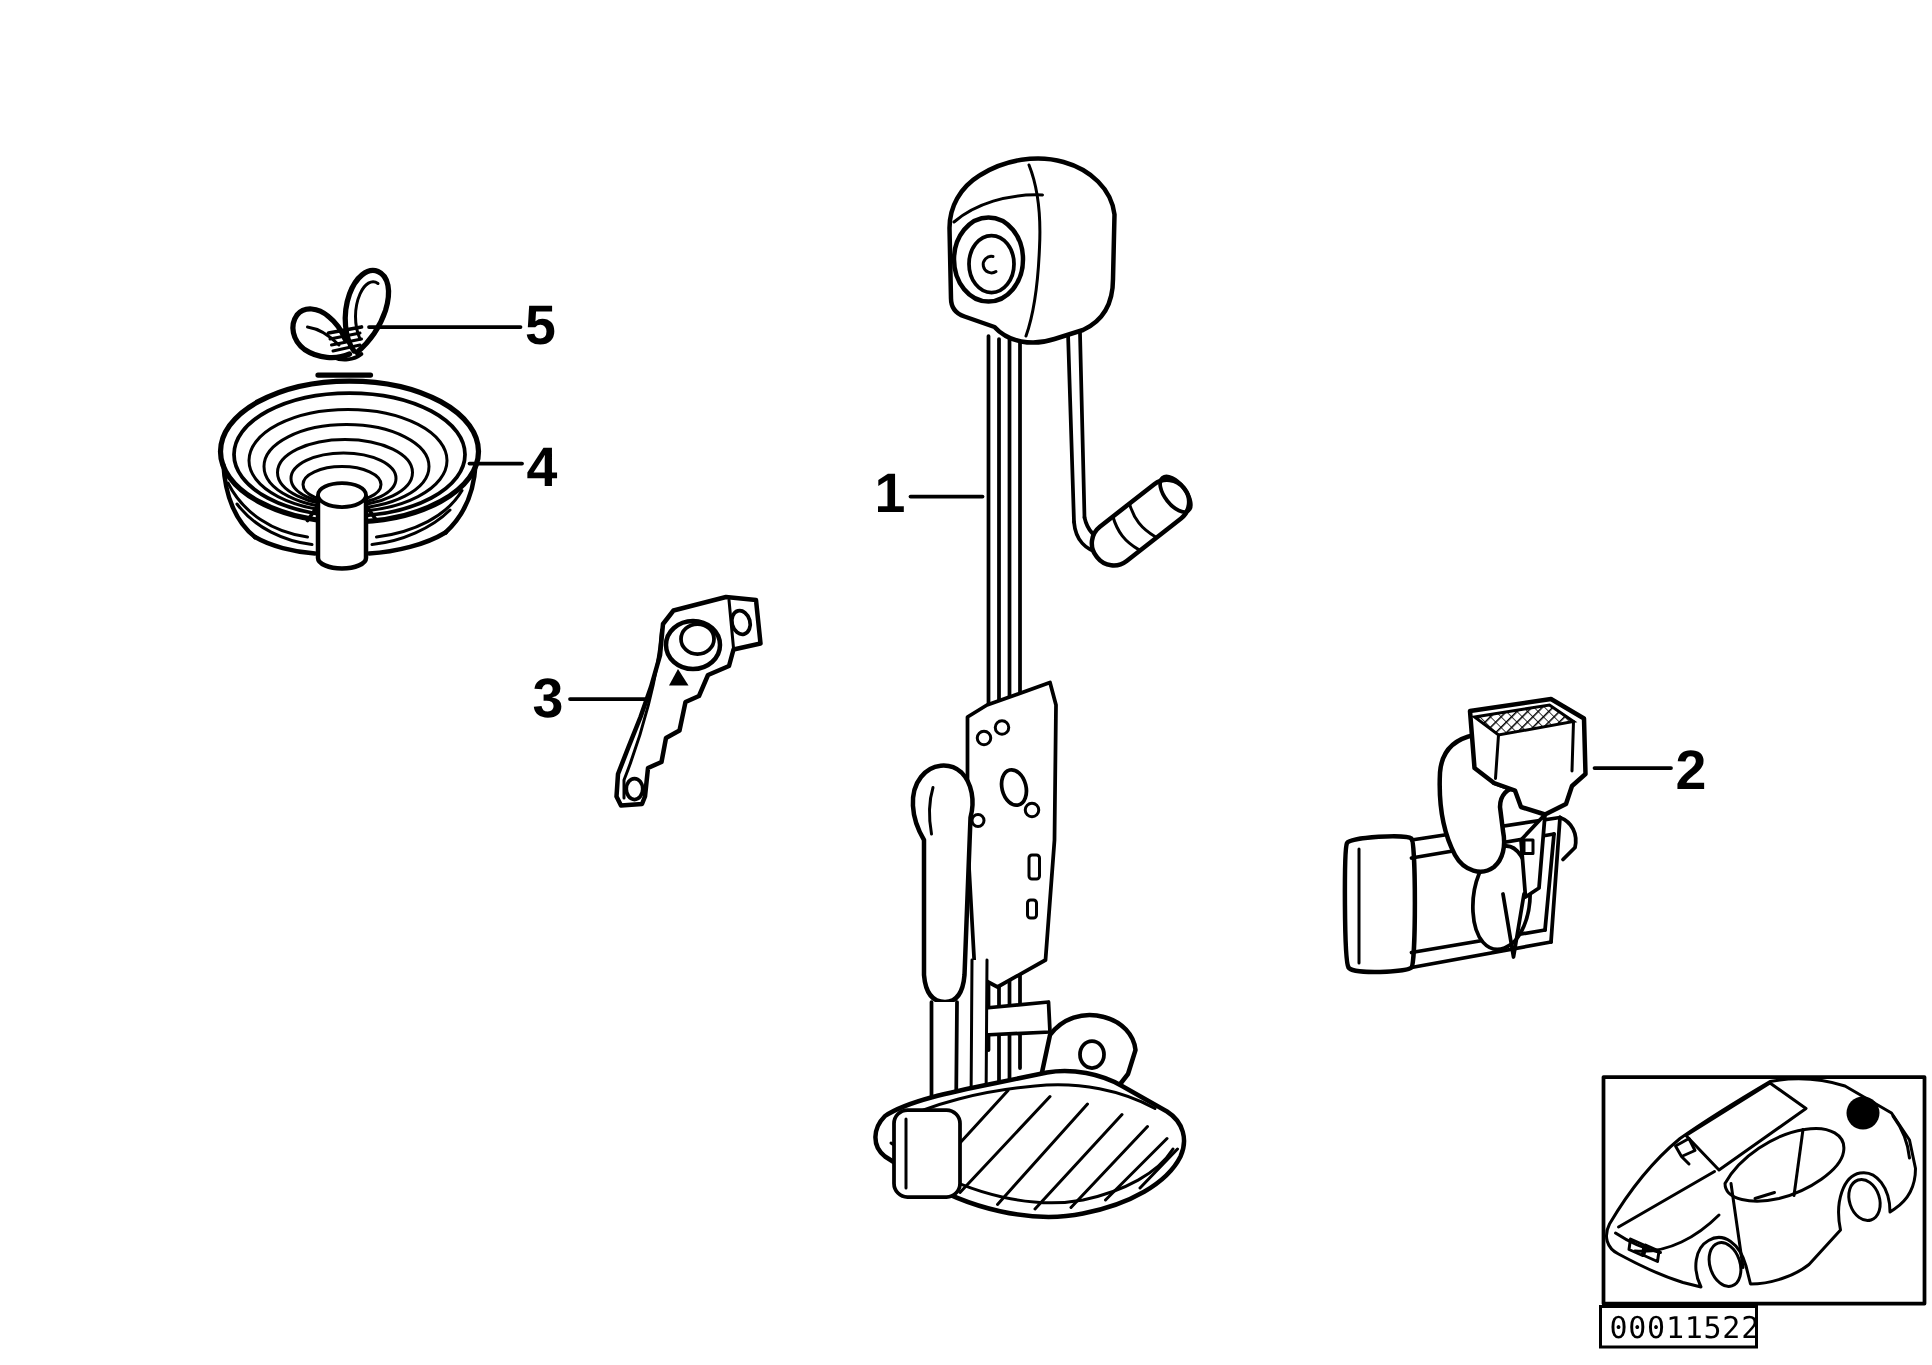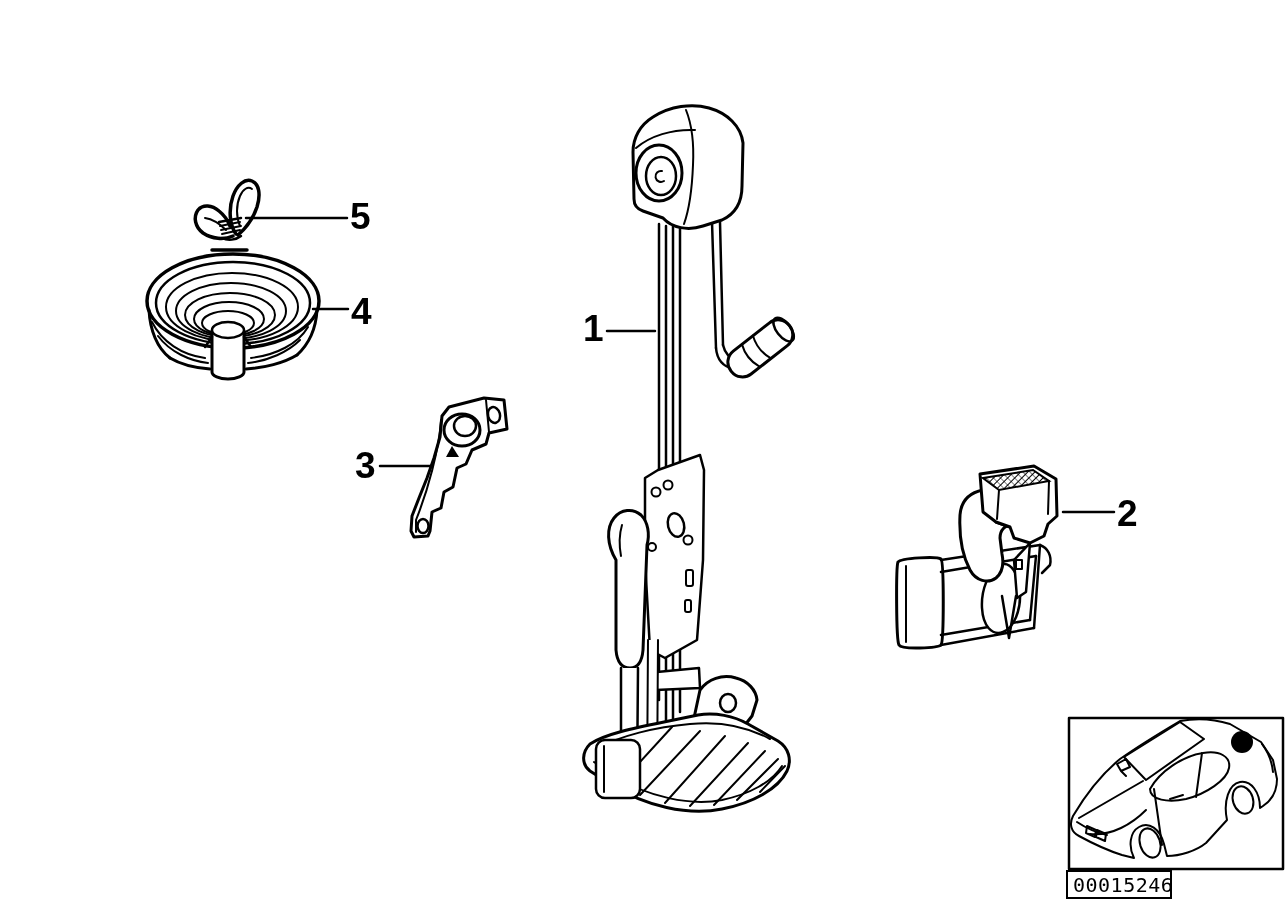--- a/index.html
+++ b/index.html
@@ -185,16 +185,16 @@
     </g>
   </svg>
 
   <div class="callout" style="left:583px;top:310px;">1</div>
   <div class="callout" style="left:1117px;top:495px;">2</div>
   <div class="callout" style="left:355px;top:447px;">3</div>
   <div class="callout" style="left:351px;top:293px;">4</div>
   <div class="callout" style="left:350px;top:198px;">5</div>
 
   <div class="code-box">
-    <span>00015246</span>
+    <span>00011522</span>
   </div>
 
 </div>
 
 </body></html>

